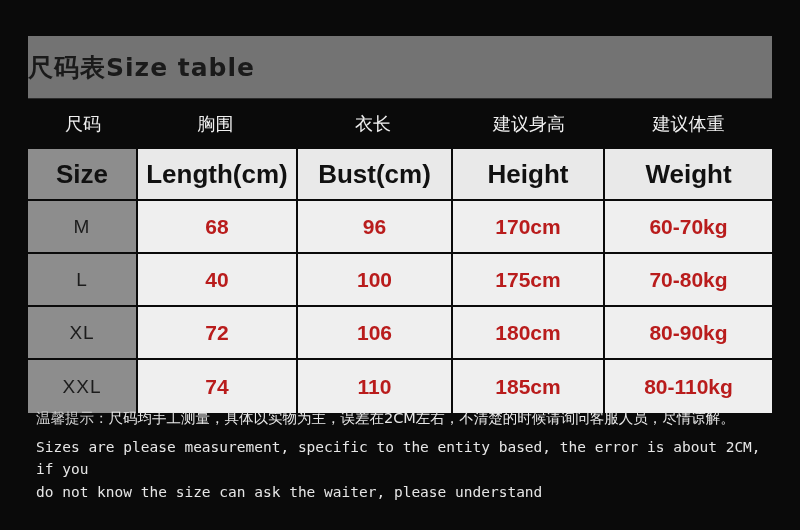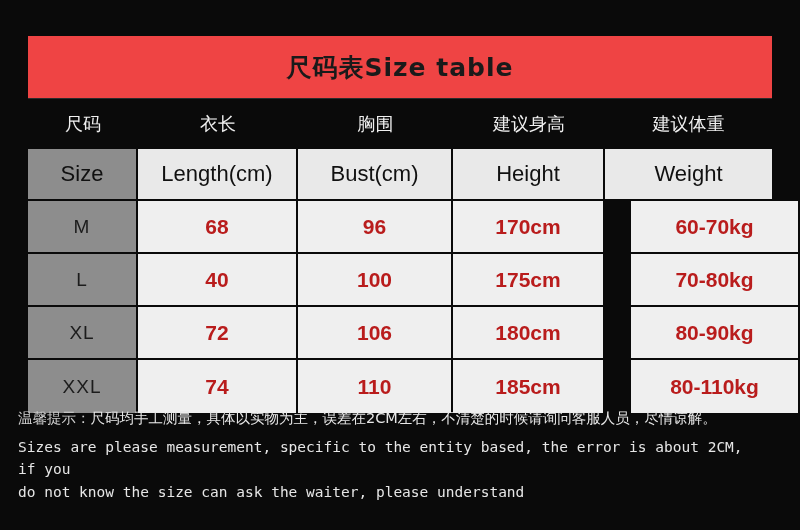--- a/index.html
+++ b/index.html
@@ -23,24 +23,23 @@
   .frame {
     position: absolute;
     left: 28px;
     top: 36px;
     width: 744px;
     height: 462px;
   }
   
   .title-bar {
     height: 62px;
-    background: #ef4444;
-    display: flex;
-    align-items: center;
-    justify-content: center;
+    background: #737373;
+    display: flex;
+    align-items: center;
     border-bottom: 1px solid #2b2b2b;
   }
   .title-text {
     color: #1a1a1a;
     font-size: 25px;
     font-weight: bold;
     letter-spacing: 1px;
     font-family: "DejaVu Sans", sans-serif;
   }
   
@@ -59,22 +58,22 @@
   }
   
   .en-header {
     display: flex;
     height: 52px;
   }
   .en-header .cell {
     display: flex;
     align-items: center;
     justify-content: center;
-    font-size: 22px;
-    font-weight: normal;
+    font-size: 26px;
+    font-weight: bold;
     color: #111;
     background: #e9e9e9;
     border-right: 2px solid #0a0a0a;
     border-bottom: 2px solid #0a0a0a;
     box-sizing: border-box;
   }
   .en-header .cell:last-child { border-right: none; }
   .en-header .cell.size-col { background: #8d8d8d; color: #111; }
 
   
@@ -87,41 +86,41 @@
     align-items: center;
     justify-content: center;
     font-size: 21px;
     font-weight: bold;
     color: #b91c1c;
     background: #efefef;
     border-right: 2px solid #0a0a0a;
     border-bottom: 2px solid #0a0a0a;
     box-sizing: border-box;
   }
-  .data-row .cell:last-child { border-right: none; margin-left: 26px; }
+  .data-row .cell:last-child { border-right: none; }
   .data-row:last-child .cell { border-bottom: none; }
   .data-row .cell.size-col {
     background: #8d8d8d;
     font-weight: normal;
     font-size: 19px;
     color: #1c1c1c;
     letter-spacing: 1px;
   }
 
   
   .c0 { width: 110px; flex: 0 0 110px; }
   .c1 { width: 160px; flex: 0 0 160px; }
   .c2 { width: 155px; flex: 0 0 155px; }
   .c3 { width: 152px; flex: 0 0 152px; }
   .c4 { width: 167px; flex: 0 0 167px; }
 
   
   .notes {
     position: absolute;
-    left: 18px;
+    left: 36px;
     top: 408px;
     width: 745px;
     color: #e8e8e8;
   }
   .note-cn {
     font-size: 14.5px;
     line-height: 1.5;
     font-family: "DejaVu Sans", sans-serif;
     margin-bottom: 6px;
   }
@@ -140,22 +139,22 @@
 <div class="page">
 
   <div class="frame">
 
     <div class="title-bar">
       <div class="title-text">尺码表Size table</div>
     </div>
 
     <div class="cn-header">
       <div class="cell c0">尺码</div>
+      <div class="cell c2">胸围</div>
       <div class="cell c1">衣长</div>
-      <div class="cell c2">胸围</div>
       <div class="cell c3">建议身高</div>
       <div class="cell c4">建议体重</div>
     </div>
 
     <div class="en-header">
       <div class="cell c0 size-col">Size</div>
       <div class="cell c1">Length(cm)</div>
       <div class="cell c2">Bust(cm)</div>
       <div class="cell c3">Height</div>
       <div class="cell c4">Weight</div>

